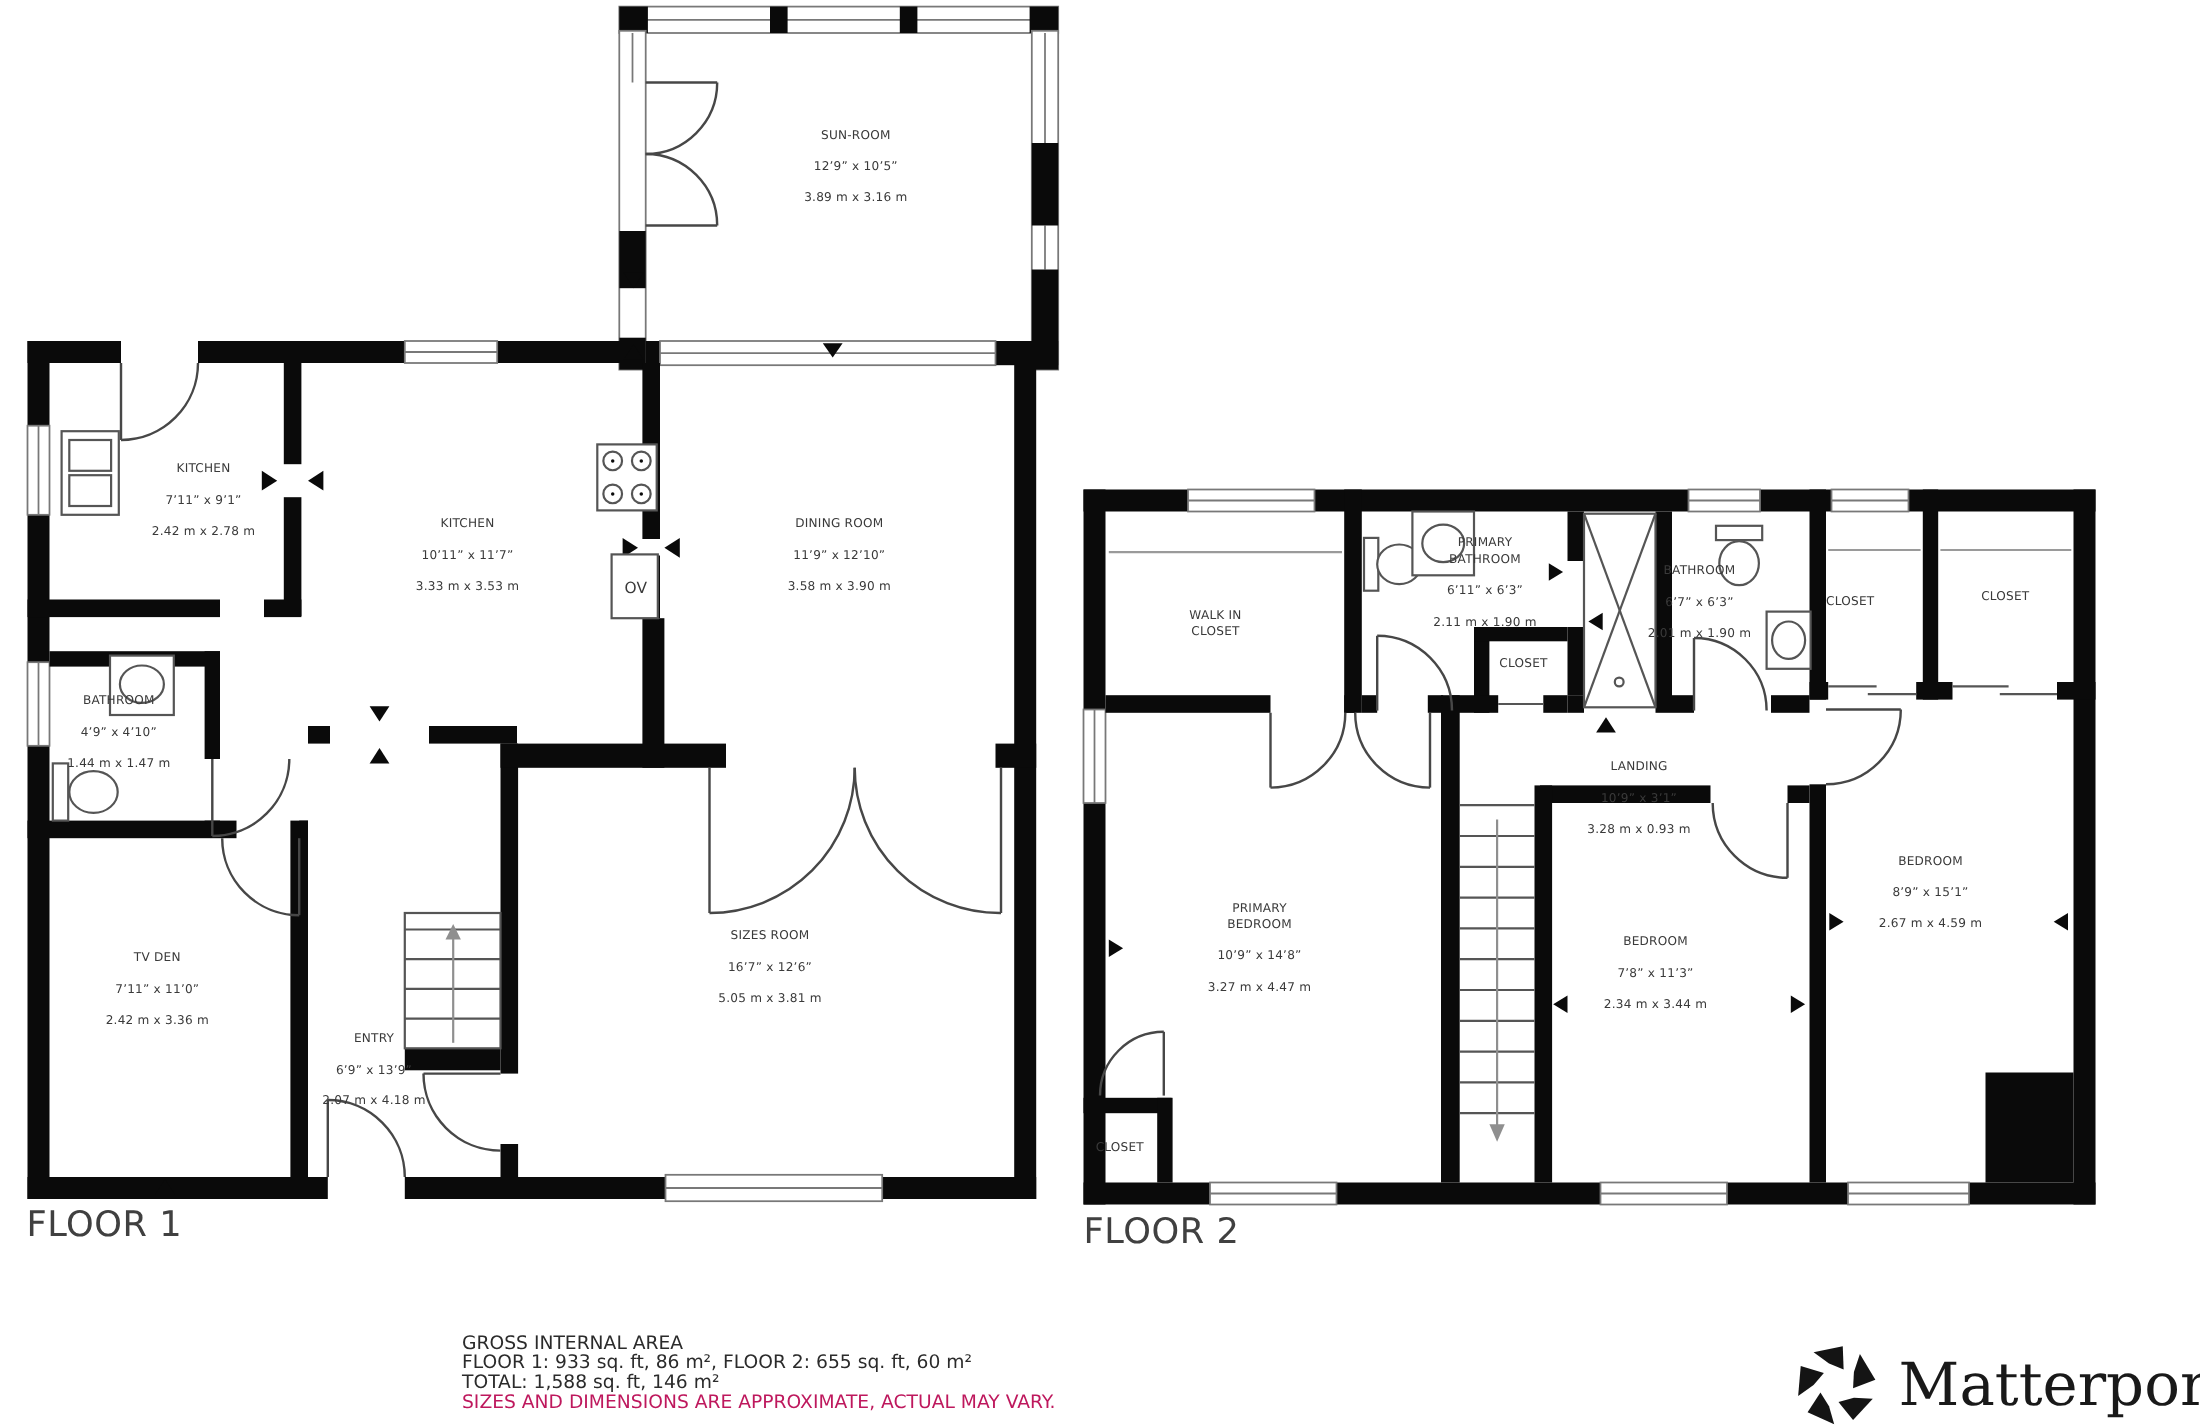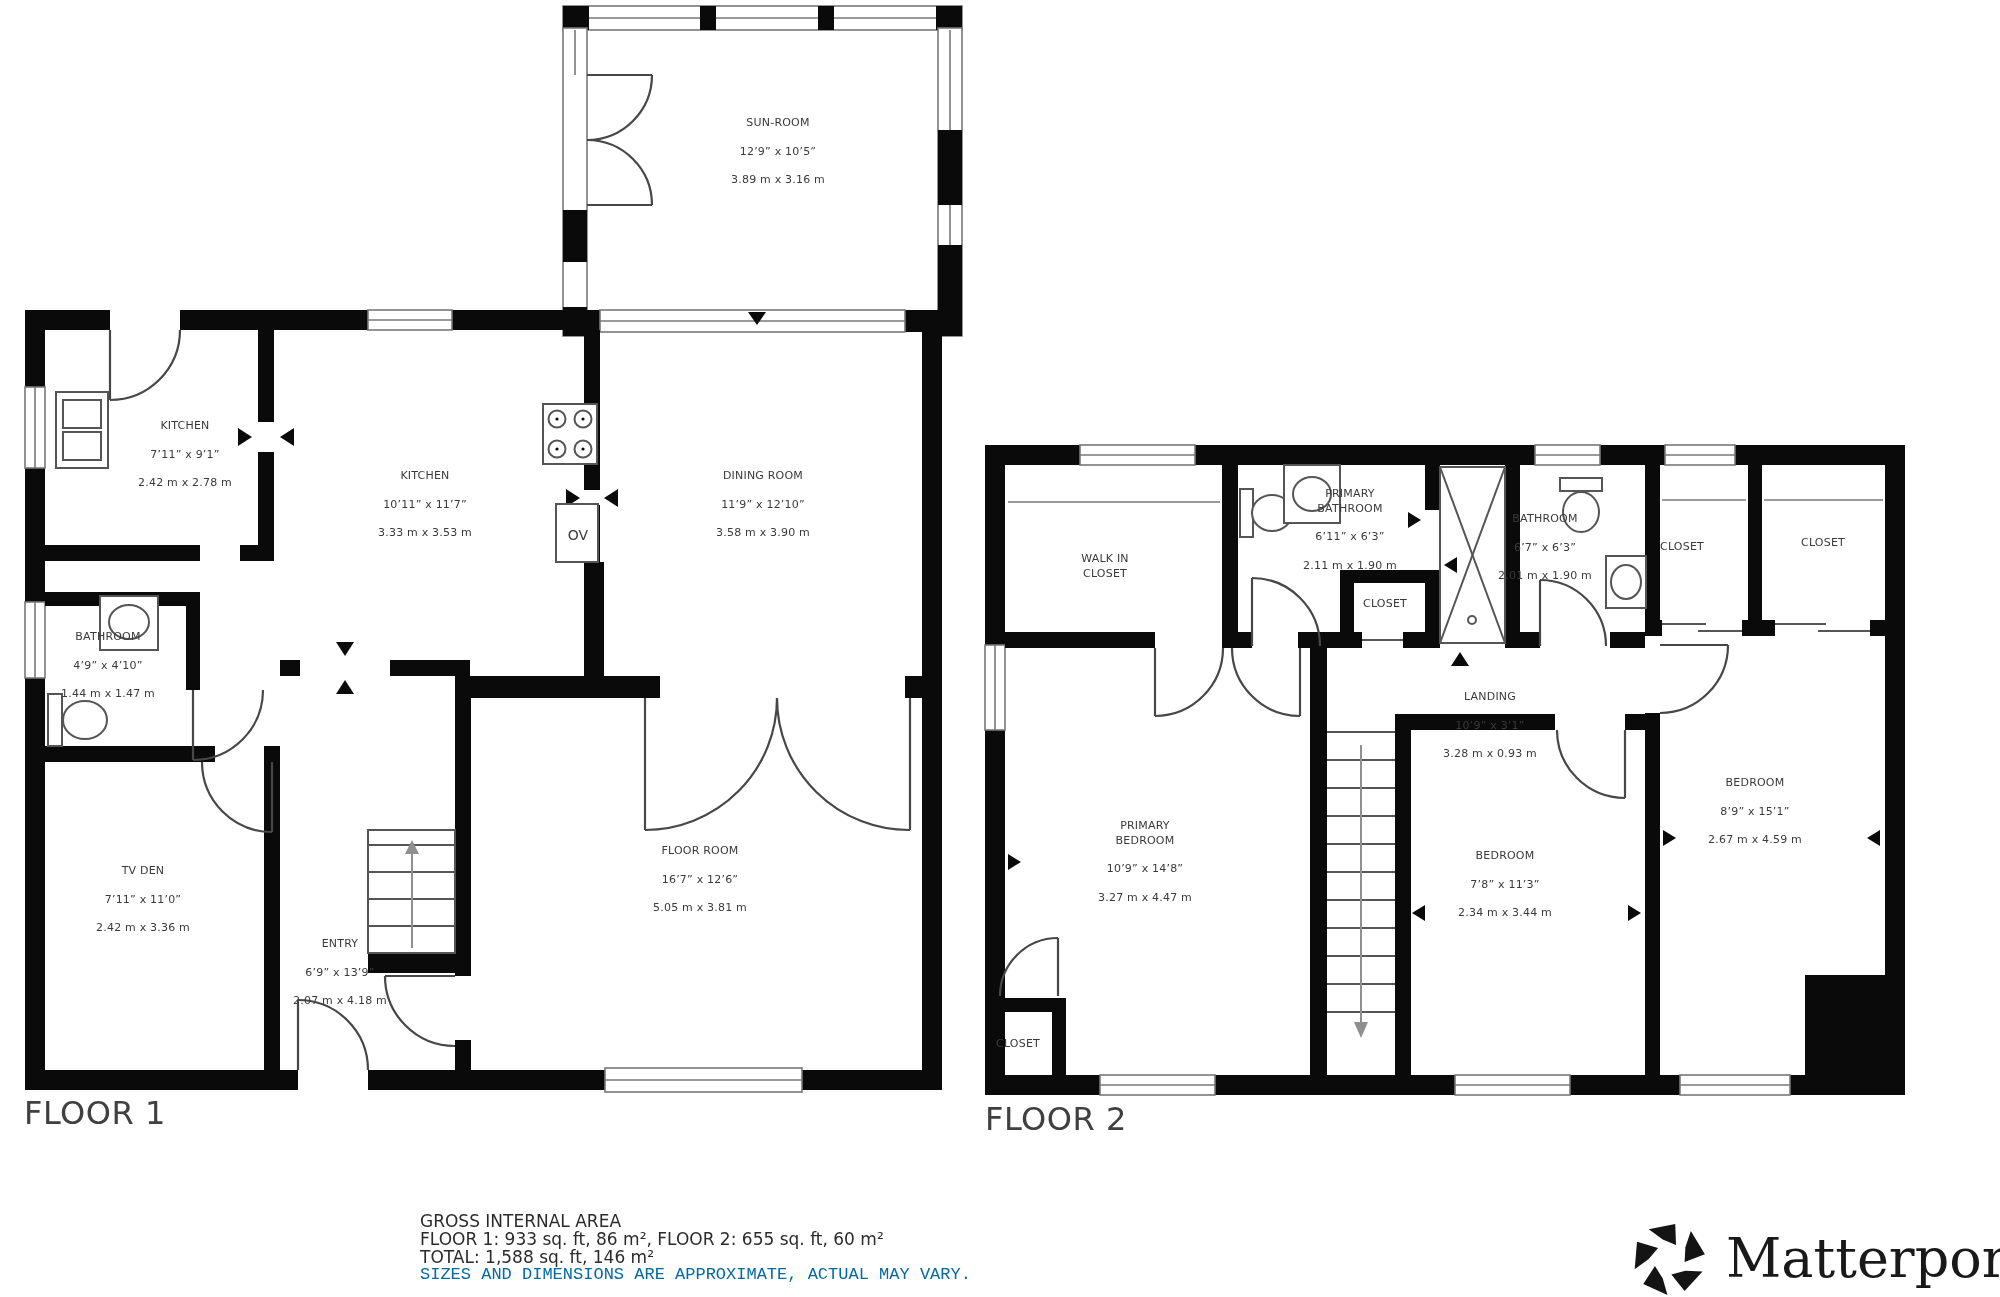--- a/index.html
+++ b/index.html
@@ -17,21 +17,21 @@
   .gray{stroke:#8f8f8f;stroke-width:2;fill:none;}
   .garrow{fill:#8f8f8f;}
   .rlabel{position:absolute;transform:translate(-50%,-50%);text-align:center;
           color:#3a3a3a;font-size:11px;line-height:1.3;letter-spacing:.2px;white-space:pre-line;}
   .rname{font-size:11px;}
   .rdim{font-size:11px;}
   .ovlabel{position:absolute;transform:translate(-50%,-50%);font-size:14px;color:#3a3a3a;}
   .ftitle{position:absolute;font-size:32px;color:#404040;letter-spacing:.5px;}
   .footer{position:absolute;left:420px;top:1212px;width:1000px;text-align:left;
           color:#2b2b2b;font-size:17px;line-height:18px;}
-  .footer .muted{color:#0369a1;font-family:Liberation Mono, monospace;}
+  .footer .muted{color:#be185d;}
   .logo{position:absolute;left:1626px;top:1220px;display:flex;align-items:center;}
   .logo-text{font-family:"DejaVu Serif", serif;font-size:54px;color:#191919;margin-left:14px;line-height:1;}
 </style>
 </head>
 <body>
 
 <div class="canvas">
 
 <svg class="plan-svg" width="2000" height="1297" viewBox="0 0 2000 1297">
 
@@ -357,21 +357,21 @@
   <div class="rname">TV DEN</div>
   <div class="rdim">7’11” x 11’0”</div>
   <div class="rdim">2.42 m x 3.36 m</div>
 </div>
 <div class="rlabel" style="left:340px;top:973px">
   <div class="rname">ENTRY</div>
   <div class="rdim">6’9” x 13’9”</div>
   <div class="rdim">2.07 m x 4.18 m</div>
 </div>
 <div class="rlabel" style="left:700px;top:880px">
-  <div class="rname">FLOOR ROOM</div>
+  <div class="rname">SIZES ROOM</div>
   <div class="rdim">16’7” x 12’6”</div>
   <div class="rdim">5.05 m x 3.81 m</div>
 </div>
 <div class="ovlabel" style="left:578px;top:535px">OV</div>
 
 <div class="rlabel" style="left:1105px;top:567px">
   <div class="rname">WALK IN
 CLOSET</div>
 </div>
 <div class="rlabel" style="left:1350px;top:530px">

